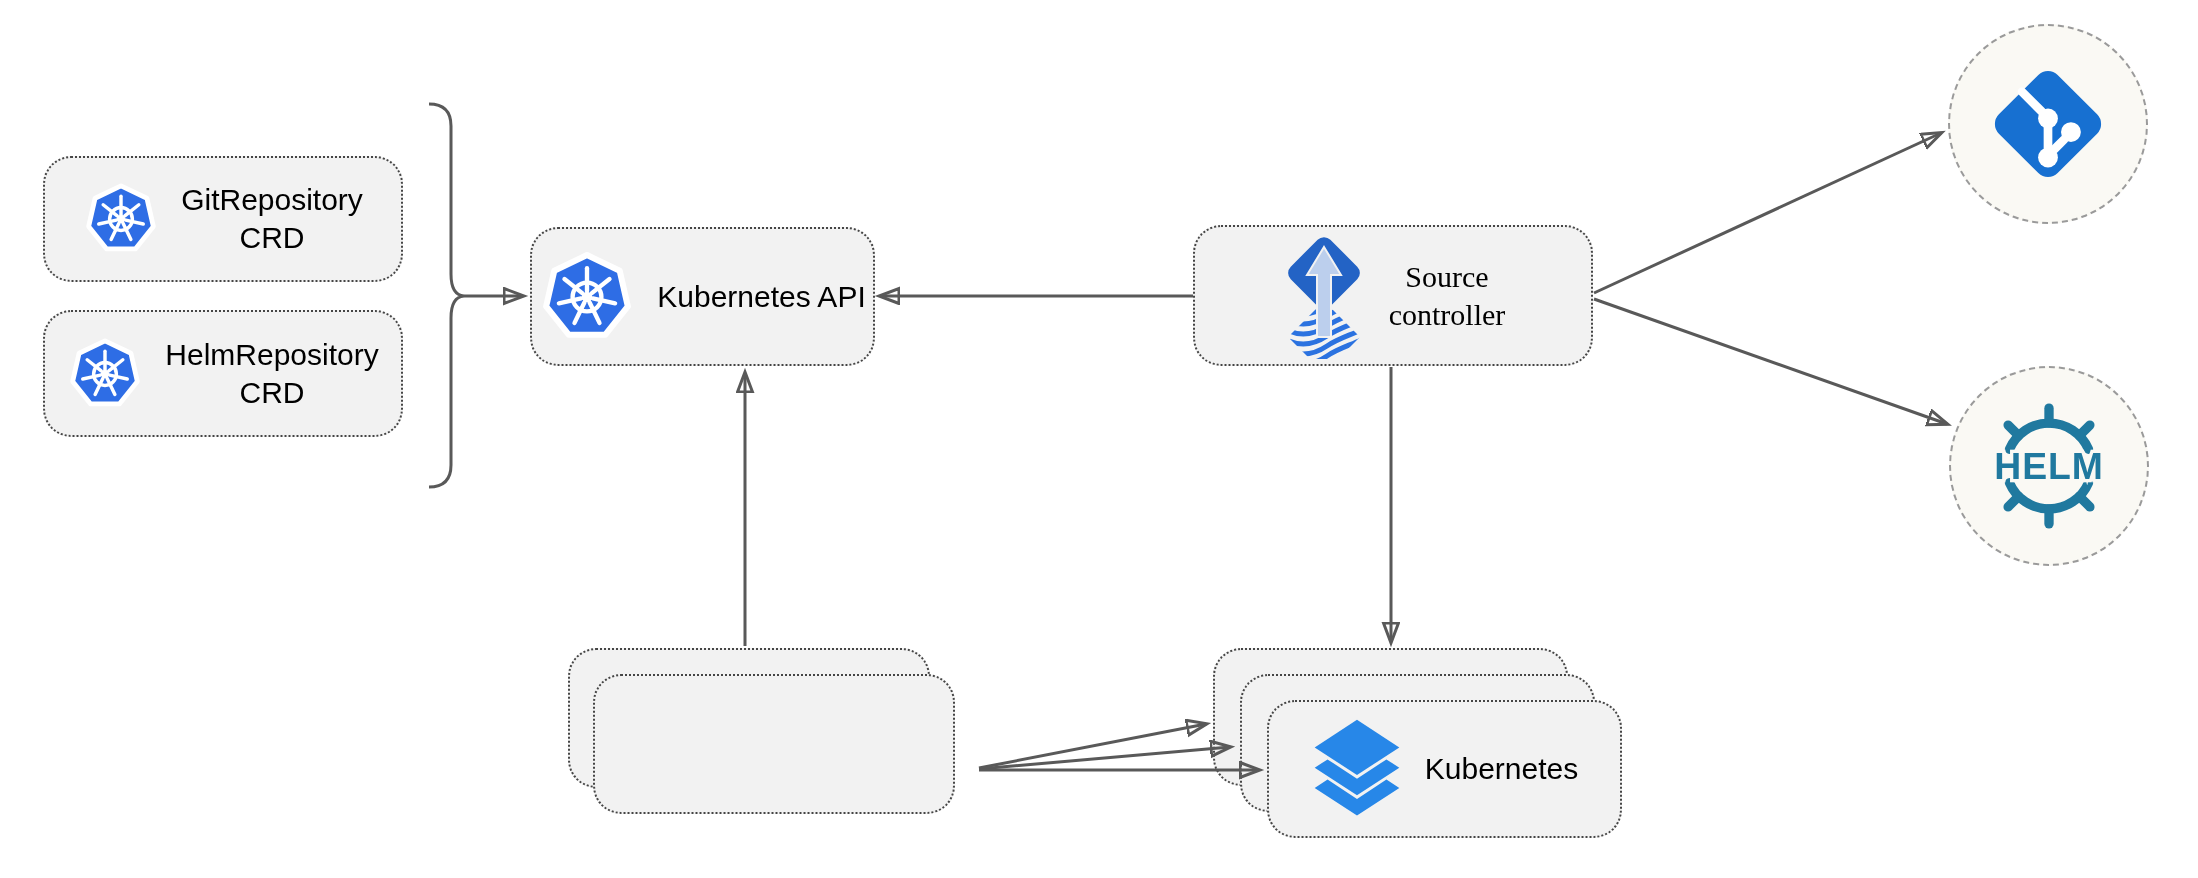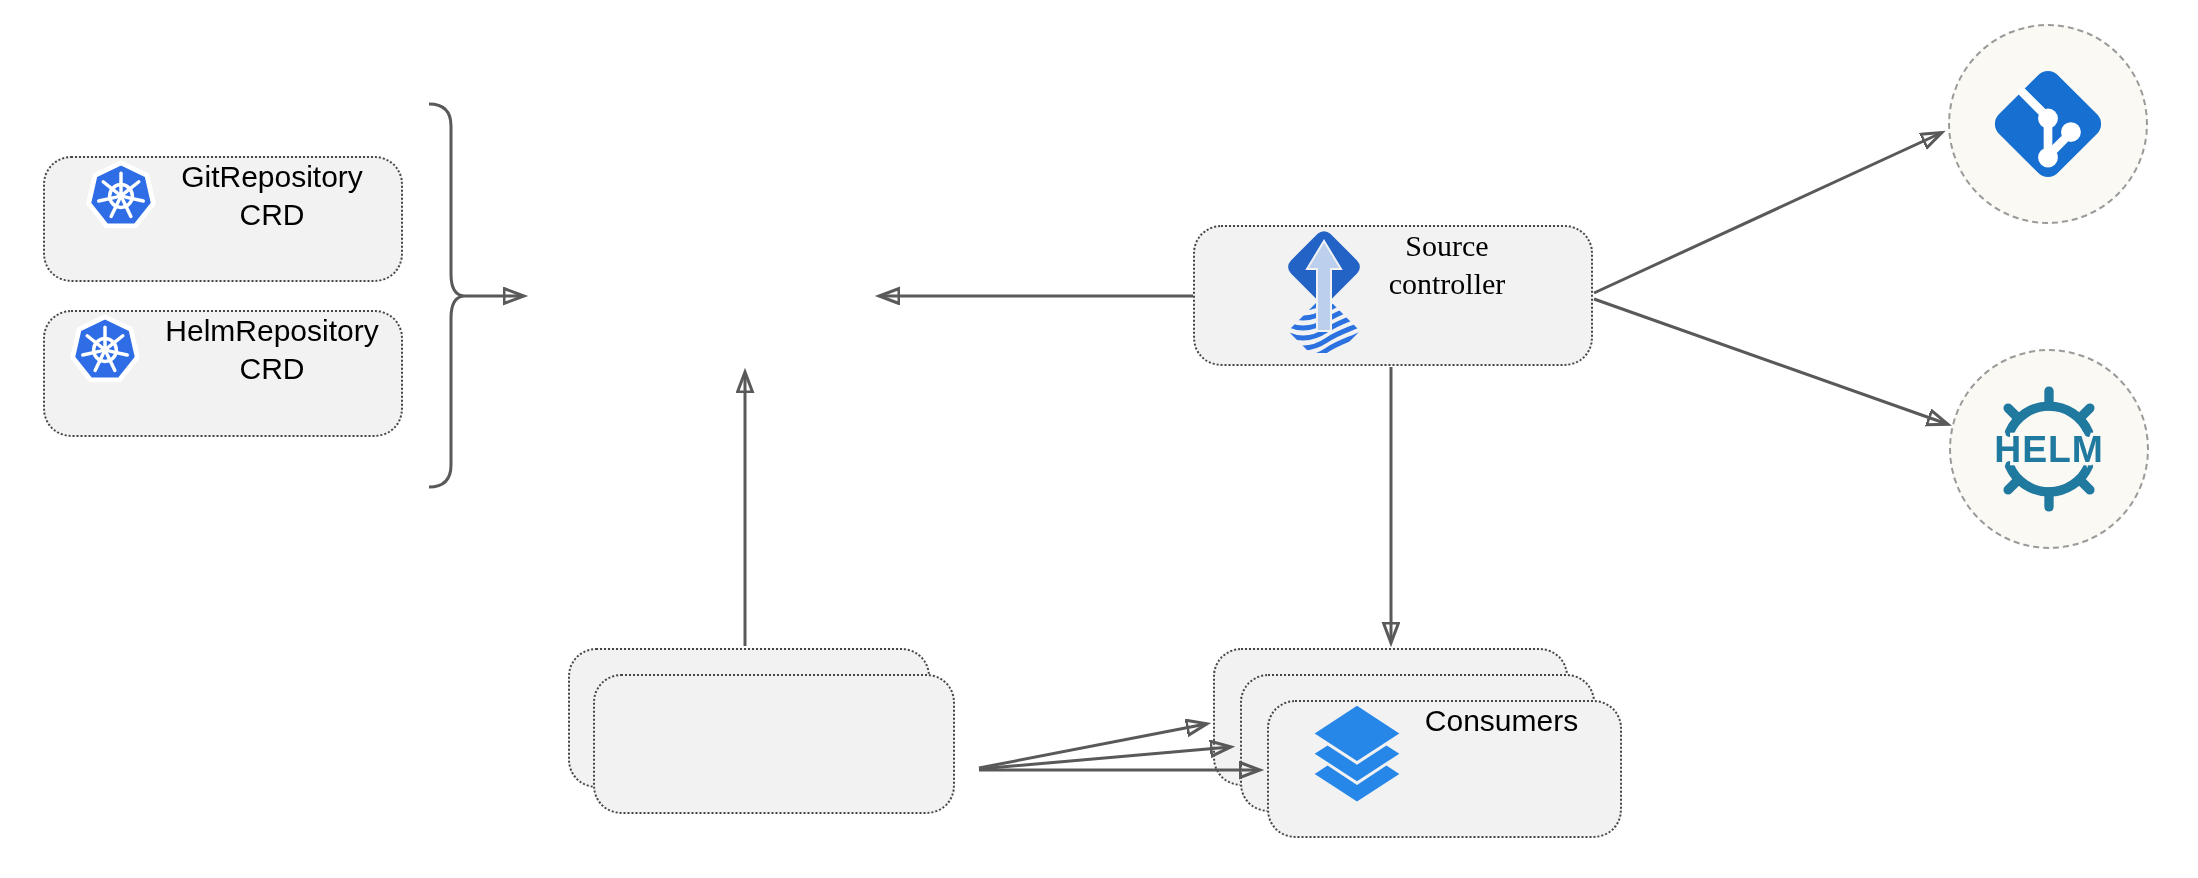--- a/index.html
+++ b/index.html
@@ -4,21 +4,21 @@
 <style>
   html,body{margin:0;padding:0;background:#ffffff;}
   .canvas{
     position:relative;width:2198px;height:878px;background:#ffffff;
     font-family:"Liberation Sans",sans-serif;overflow:hidden;
   }
   .node{
     position:absolute;background:var(--node_fill,#F2F2F2);
     border:2px dotted var(--node_border,#454545);
     border-radius:28px;box-sizing:border-box;
-    display:flex;align-items:flex-start;justify-content:center;gap:22px;
+    display:flex;align-items:center;justify-content:center;gap:22px;
     z-index:2;
   }
   .node .label{
     font-size:30px;line-height:38px;color:#000;text-align:center;
     white-space:pre-line;
   }
   .stack-back{z-index:1}
   .stack-mid{z-index:2}
   .stack-front{z-index:3}
   .endpoint-circle{
@@ -40,21 +40,21 @@
   #helmrepo-crd  {left:43px;  top:310px; width:360px; height:127px;}
   #k8s-api       {left:530px; top:227px; width:345px; height:139px;}
   #source-ctl    {left:1193px;top:225px; width:400px; height:141px;font-family:Liberation Serif, serif;}
   #consumers-back {left:568px;top:648px; width:362px; height:140px;}
   #consumers-mid  {left:593px;top:674px; width:362px; height:140px;}
   #consumers-front{left:618px;top:700px; width:362px; height:140px;}
   #artifacts-back {left:1213px;top:648px;width:355px; height:138px;}
   #artifacts-mid  {left:1240px;top:674px;width:355px; height:138px;}
   #artifacts-front{left:1267px;top:700px;width:355px; height:138px;}
   #git-endpoint  {left:1948px;top:24px;}
-  #helm-endpoint {left:1949px;top:349px;text-align:center;}
+  #helm-endpoint {left:1949px;top:366px;text-align:center;}
 </style>
 </head>
 <body>
 
 <div class="canvas">
 
   <div class="node" id="gitrepo-crd">
     <svg class="icon" width="76" height="76" viewBox="-5 -3 110 110">
       <polygon points="50,4 87.5,22 96.8,62.7 70.8,95.3 29.2,95.3 3.2,62.7 12.5,22" fill="#2E6DE5" stroke="#fff" stroke-width="7" stroke-linejoin="round"></polygon>
       <g stroke="#fff" stroke-width="5" stroke-linecap="round" fill="none">
@@ -85,20 +85,37 @@
         <line x1="47" y1="58.3" x2="35.7" y2="81.7"></line>
         <line x1="43.2" y1="53.6" x2="17.8" y2="59.3"></line>
         <line x1="44.5" y1="47.6" x2="24.2" y2="31.4"></line>
       </g>
       <circle cx="50" cy="52" r="6" fill="#fff"></circle>
     </svg>
     <div class="label">HelmRepository
 CRD</div>
   </div>
 
+  <div class="node" id="k8s-api">
+    <svg class="icon" width="96" height="96" viewBox="-5 -3 110 110">
+      <polygon points="50,4 87.5,22 96.8,62.7 70.8,95.3 29.2,95.3 3.2,62.7 12.5,22" fill="#2E6DE5" stroke="#fff" stroke-width="7" stroke-linejoin="round"></polygon>
+      <g stroke="#fff" stroke-width="5" stroke-linecap="round" fill="none">
+        <circle cx="50" cy="52" r="16.5"></circle>
+        <line x1="50" y1="45" x2="50" y2="19"></line>
+        <line x1="55.5" y1="47.6" x2="75.8" y2="31.4"></line>
+        <line x1="56.8" y1="53.6" x2="82.2" y2="59.3"></line>
+        <line x1="53" y1="58.3" x2="64.3" y2="81.7"></line>
+        <line x1="47" y1="58.3" x2="35.7" y2="81.7"></line>
+        <line x1="43.2" y1="53.6" x2="17.8" y2="59.3"></line>
+        <line x1="44.5" y1="47.6" x2="24.2" y2="31.4"></line>
+      </g>
+      <circle cx="50" cy="52" r="6" fill="#fff"></circle>
+    </svg>
+    <div class="label">Kubernetes API</div>
+  </div>
 
   <div class="node" id="source-ctl">
     <svg class="icon" width="86" height="126" viewBox="0 0 86 126">
       <rect x="15" y="12" width="56" height="56" rx="9" transform="rotate(45 43 40)" fill="#2363C5"></rect>
       <clipPath id="wavesA">
           <path d="M43,68 L79,104 L43,140 L7,104 Z"></path>
         </clipPath>
       <g clip-path="url(#wavesA)" stroke="#2B72E0" stroke-width="5" fill="none">
         <path d="M8,78  C22,84 34,81 46,73  C58,65 70,62 80,57"></path>
         <path d="M8,88  C22,94 34,91 46,83  C58,75 70,72 80,67"></path>
@@ -117,21 +134,21 @@
   <div class="node stack-mid" id="consumers-mid"></div>
 
   <div class="node stack-back" id="artifacts-back"></div>
   <div class="node stack-mid" id="artifacts-mid"></div>
   <div class="node stack-front" id="artifacts-front">
     <svg class="icon" width="92" height="107" viewBox="0 0 100 116">
       <polygon points="50,4 96,34 50,64 4,34" fill="#2787E8"></polygon>
       <path d="M4,56 L50,86 L96,56 L82,47 L50,68 L18,47 Z" fill="#2787E8"></path>
       <path d="M4,78 L50,108 L96,78 L82,69 L50,90 L18,69 Z" fill="#2787E8"></path>
     </svg>
-    <div class="label">Consumers</div>
+    <div class="label">Kubernetes</div>
   </div>
 
   <div class="endpoint-circle" id="git-endpoint">
     <svg class="icon" width="124" height="124" viewBox="0 0 100 100">
       <rect x="16.5" y="16.5" width="67" height="67" rx="11" transform="rotate(45 50 50)" fill="#1770D1"></rect>
       <g stroke="#fff" stroke-width="7" stroke-linecap="round">
         <line x1="29" y1="24" x2="45" y2="40"></line>
         <line x1="50" y1="51" x2="50" y2="69"></line>
         <line x1="55" y1="70.5" x2="63" y2="62.5"></line>
       </g>

